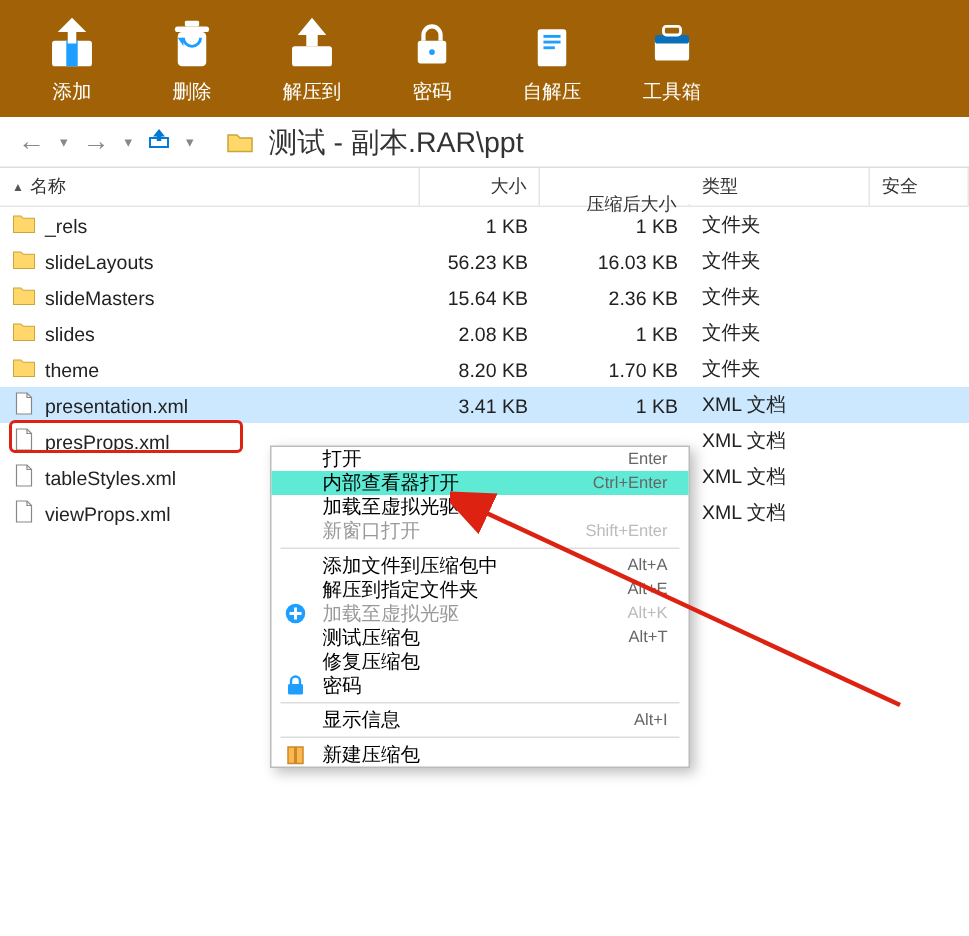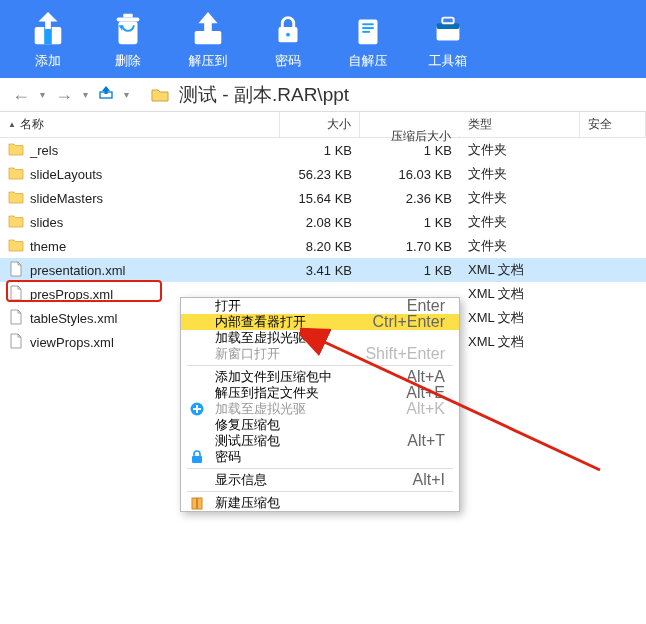--- a/index.html
+++ b/index.html
@@ -1,19 +1,19 @@
 <!DOCTYPE html>
 <html><head>
 <meta charset="utf-8">
 <style>
   * { box-sizing: border-box; margin: 0; padding: 0; font-family: "Microsoft YaHei", Arial, sans-serif; }
   body { width: 646px; height: 624px; background: #fff; overflow: hidden; position: relative; }
 
   
-  .toolbar { height: 78px; background: #3b82f6; display: flex; padding: 0 8px; }
+  .toolbar { height: 78px; background: #a16207; display: flex; padding: 0 8px; }
   .tool-item { width: 80px; display: flex; flex-direction: column; align-items: center; justify-content: flex-end; padding-bottom: 8px; cursor: pointer; }
   .tool-item svg { width: 38px; height: 38px; }
   .tool-item span { color: #fff; font-size: 13px; margin-top: 4px; }
 
   
   .nav-row { height: 34px; display: flex; align-items: center; padding: 0 8px; border-bottom: 1px solid #ddd; gap: 6px; }
   .nav-btn { color: #888; font-size: 18px; padding: 0 4px; cursor: pointer; user-select: none; }
   .nav-btn.active { color: #0078d4; }
   .nav-dd { color: #888; font-size: 10px; }
   .addr-folder { display:flex; align-items:center; }
@@ -39,23 +39,23 @@
   .row .c-size { width: 80px; text-align:right; }
   .row .c-csize{ width: 100px; text-align:right; }
   .row .c-type { width: 120px; }
   .ico { width:16px; height:16px; flex-shrink:0; }
 
   .red-box { position:absolute; border:2px solid #d21; border-radius:4px; pointer-events:none; }
 
   
   .ctx { position:absolute; width: 280px; background:#fff; border:1px solid #bbb; box-shadow: 3px 3px 8px rgba(0,0,0,0.25); font-size:13px; }
   .ctx-item { height: 16px; display:flex; align-items:center; padding:0 14px 0 34px; position:relative; }
-  .ctx-item.sel { background:#fde047; }
+  .ctx-item.sel { background:#5eead4; }
   .ctx-item.disabled { color:#999; }
-  .ctx-item .sc { margin-left:auto; color:#666; font-size:16px; }
+  .ctx-item .sc { margin-left:auto; color:#666; font-size:11px; }
   .ctx-item.disabled .sc { color:#bbb; }
   .ctx-sep { height:1px; background:#ddd; margin:3px 6px; }
   .ctx-ico { position:absolute; left:8px; width:16px; height:16px; }
 
   
   .arrow { position:absolute; pointer-events:none; }
 </style>
 </head>
 <body>
 
@@ -288,25 +288,25 @@
     </div>
     <div class="ctx-item disabled">
       <svg class="ctx-ico" viewBox="0 0 16 16">
         <circle cx="8" cy="8" r="6.5" fill="#1e9fff"></circle>
         <path d="M8 4v8M4 8h8" stroke="#fff" stroke-width="2"></path>
       </svg>
       <span>加载至虚拟光驱</span>
       <span class="sc">Alt+K</span>
     </div>
     <div class="ctx-item">
-      <span>修复压缩包</span>
-    </div>
-    <div class="ctx-item">
       <span>测试压缩包</span>
       <span class="sc">Alt+T</span>
+    </div>
+    <div class="ctx-item">
+      <span>修复压缩包</span>
     </div>
     <div class="ctx-item">
       <svg class="ctx-ico" viewBox="0 0 16 16">
         <rect x="3" y="7" width="10" height="7" fill="#1e9fff" rx="1"></rect>
         <path d="M5 7V5a3 3 0 0 1 6 0v2" fill="none" stroke="#1e9fff" stroke-width="1.6"></path>
       </svg>
       <span>密码</span>
     </div>
     <div class="ctx-sep"></div>
     <div class="ctx-item">

